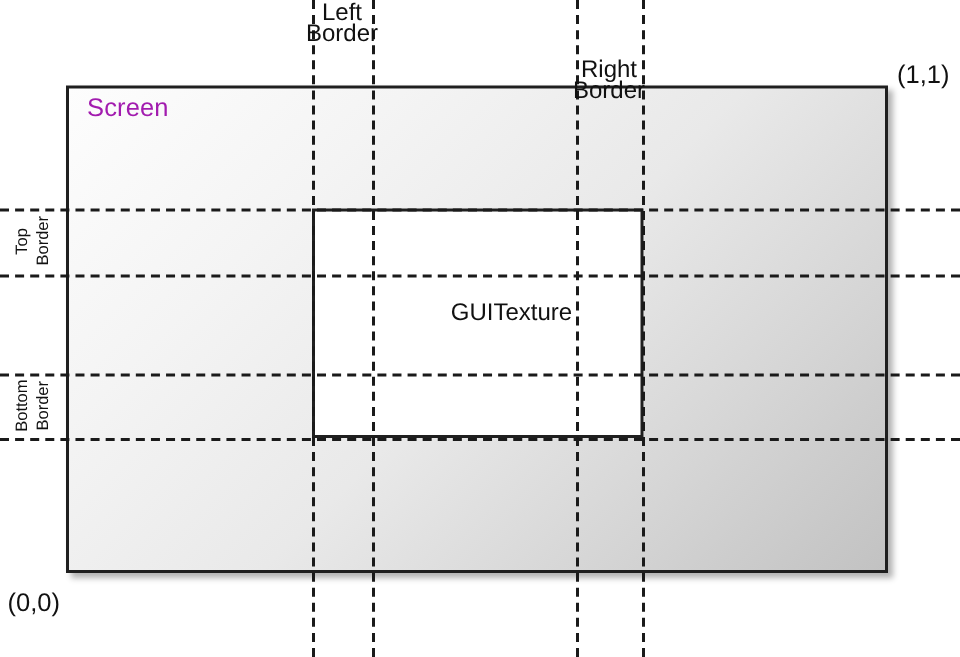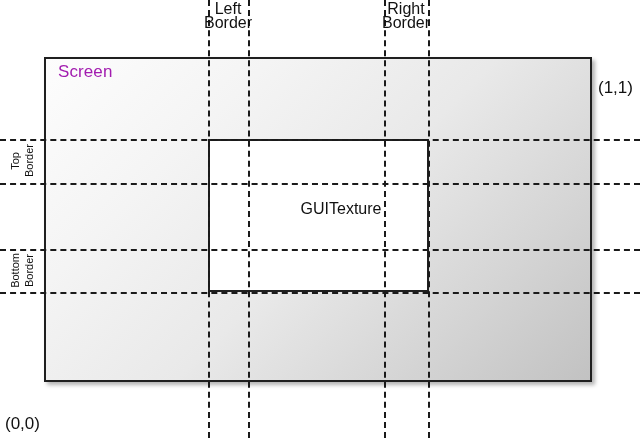--- a/index.html
+++ b/index.html
@@ -83,35 +83,35 @@
     white-space: nowrap;
   }
 
   
   .corner-label {
     position: absolute;
     font-size: 17px;
     color: #111111;
     white-space: nowrap;
   }
-  .corner-tr { left: 598px; top: 40px; margin-top: 38px; }
-  .corner-bl { left: 5px;   top: 392px; margin-top: 22px; }
+  .corner-tr { left: 598px; top: 40px; }
+  .corner-bl { left: 5px;   top: 392px; }
 
   
   .top-callout {
     position: absolute;
     top: 2px;
     width: 80px;
     text-align: center;
     font-size: 16px;
     line-height: 14px;
     color: #111111;
   }
   .callout-left  { left: 188px; }
-  .callout-right { left: 366px; }
+  .callout-right { left: 366px; margin-top: 38px; }
 
   
   .side-callout {
     position: absolute;
     left: 0;
     width: 44px;
     font-size: 11px;
     line-height: 14px;
     color: #111111;
     display: flex;

